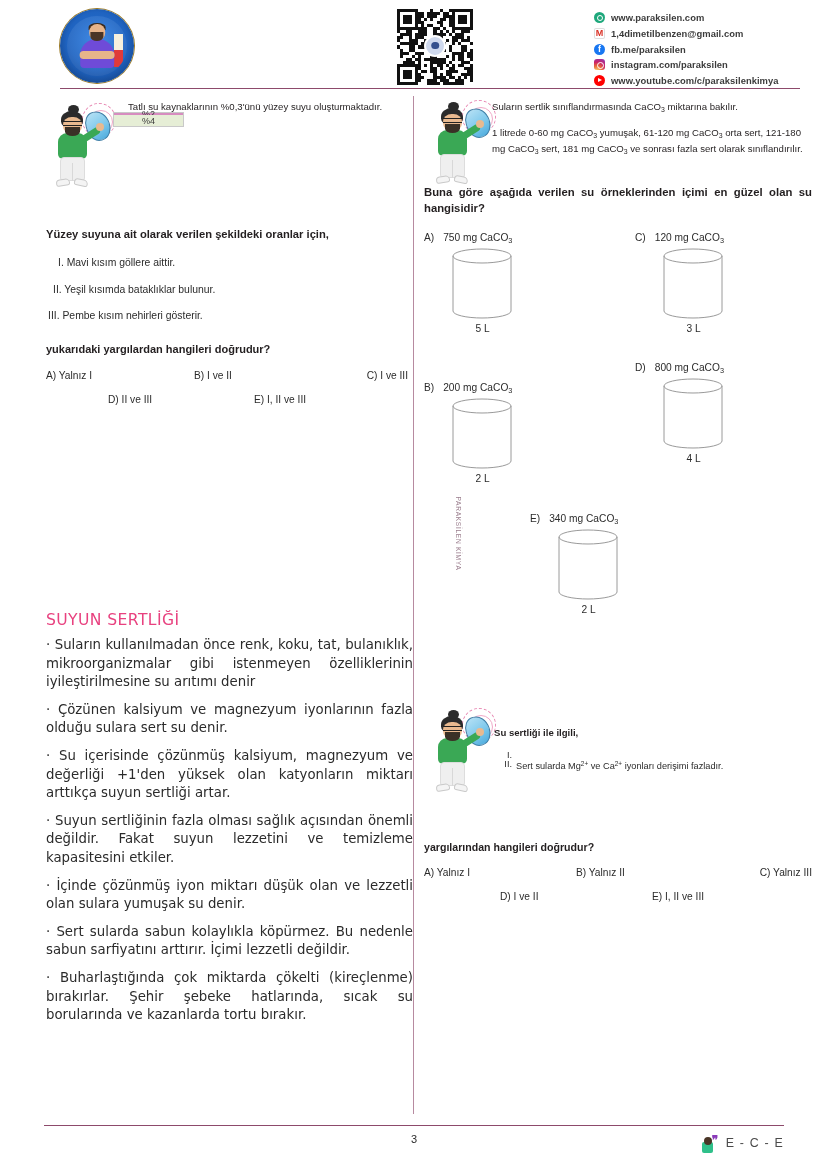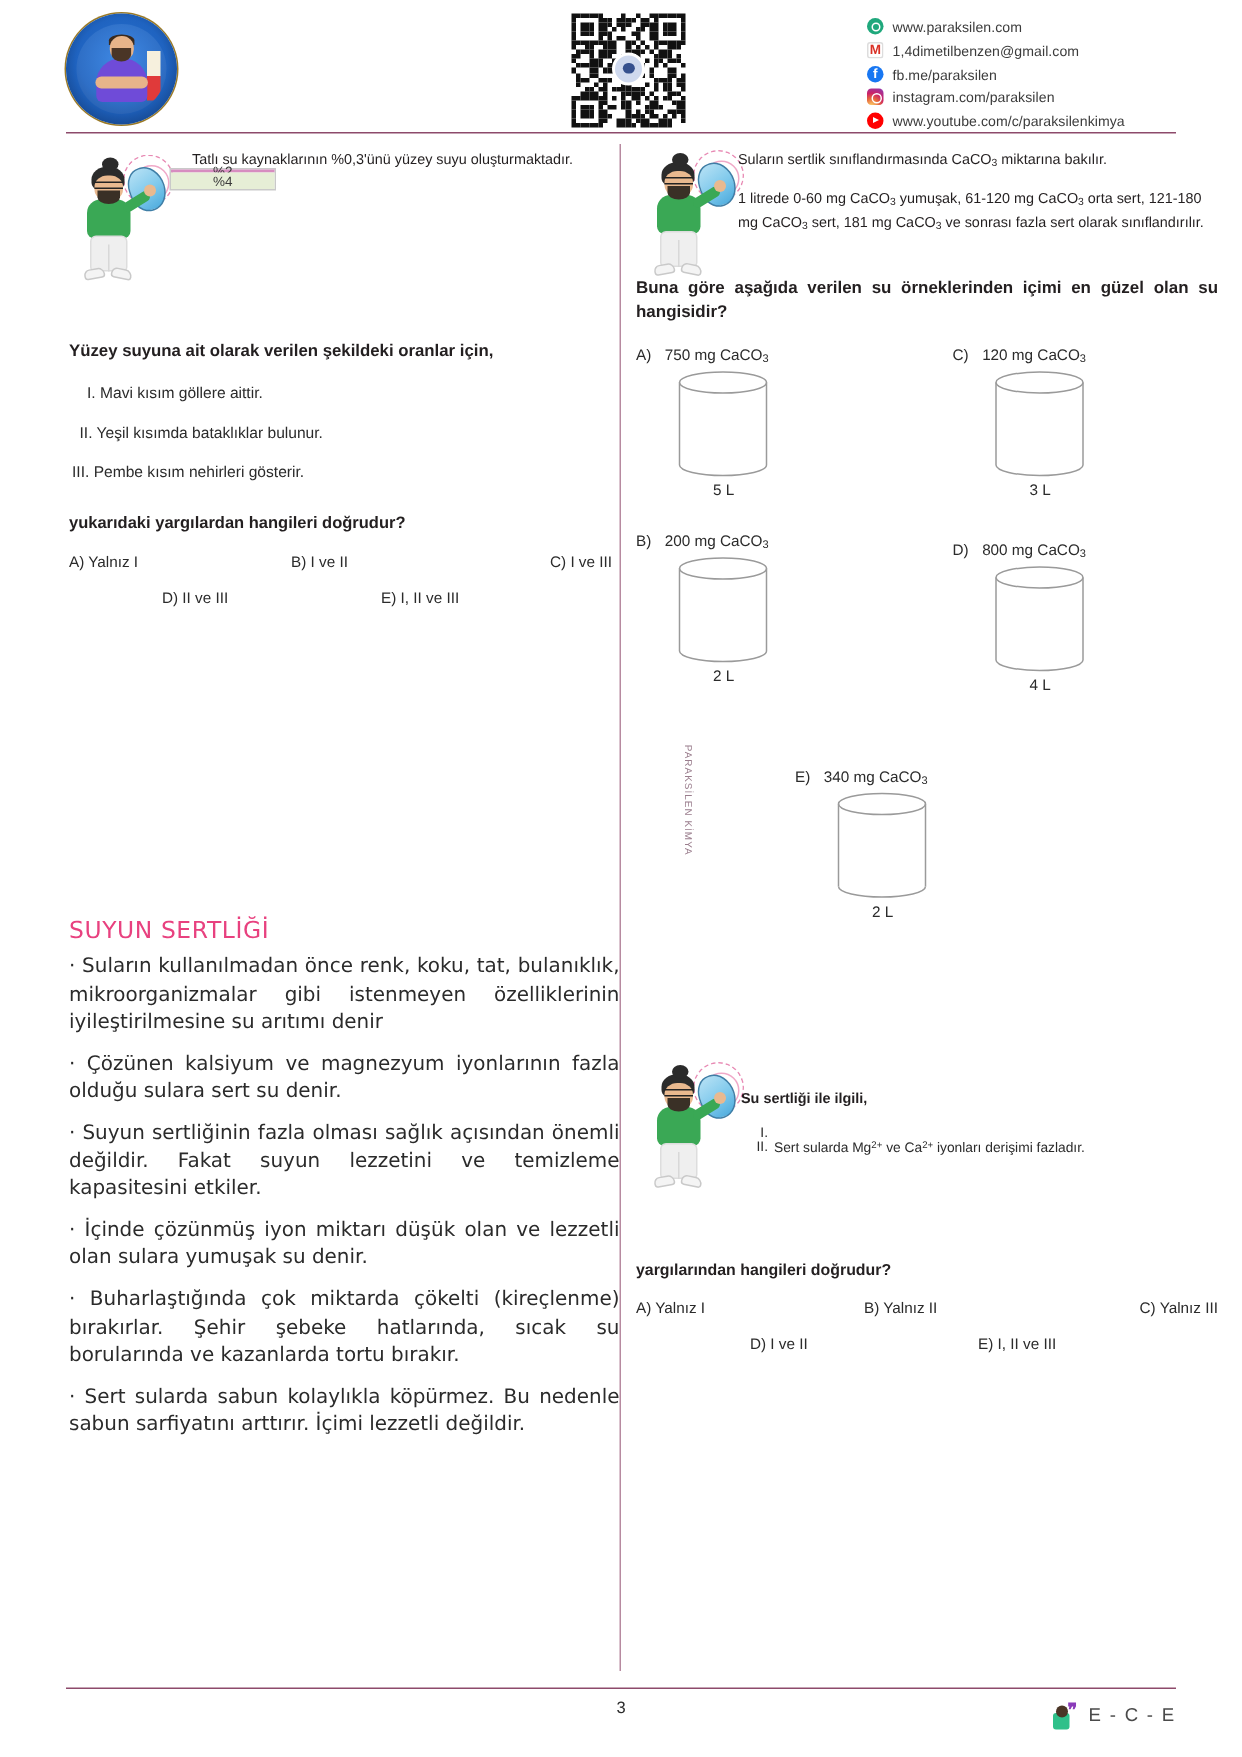--- a/index.html
+++ b/index.html
@@ -11,22 +11,22 @@
     width: 828px; height: 1171px;
     position: relative;
     font-family: "Liberation Sans", sans-serif;
     color: #231f20;
     overflow: hidden;
   }
 
   
   #header {
     position: absolute;
-    left: 0; top: 0;
-    width: 665px; height: 90px;
+    left: 16px; top: 0;
+    width: 665px; height: 90px; font-weight: bold;
   }
   #avatar-wrap {
     position: absolute;
     left: 44px; top: 9px;
     width: 74px; height: 74px;
   }
   .avatar-ring {
     position: absolute; inset: 0;
     border-radius: 50%;
     background:
@@ -962,24 +962,25 @@
   <div class="opt-row">
     <span class="opt" style="left:62px;">D) II ve III</span>
     <span class="opt" style="left:208px;">E) I, II ve III</span>
   </div>
 </div>
 
 <div id="topic-title">SUYUN SERTLİĞİ</div>
 <div id="topic-body">
   <p class="topic-p">· Suların kullanılmadan önce renk, koku, tat, bulanıklık, mikroorganizmalar gibi istenmeyen özelliklerinin iyileştirilmesine su arıtımı denir</p>
   <p class="topic-p">· Çözünen kalsiyum ve magnezyum iyonlarının fazla olduğu sulara sert su denir.</p>
+  <p class="topic-p">· Su içerisinde çözünmüş kalsiyum, magnezyum ve değerliği +1'den yüksek olan katyonların miktarı arttıkça suyun sertliği artar.</p>
   <p class="topic-p">· Suyun sertliğinin fazla olması sağlık açısından önemli değildir. Fakat suyun lezzetini ve temizleme kapasitesini etkiler.</p>
   <p class="topic-p">· İçinde çözünmüş iyon miktarı düşük olan ve lezzetli olan sulara yumuşak su denir.</p>
+  <p class="topic-p">· Sert sularda sabun kolaylıkla köpürmez. Bu nedenle sabun sarfiyatını arttırır. İçimi lezzetli değildir.</p>
   <p class="topic-p">· Buharlaştığında çok miktarda çökelti (kireçlenme) bırakırlar. Şehir şebeke hatlarında, sıcak su borularında ve kazanlarda tortu bırakır.</p>
-  <p class="topic-p">· Sert sularda sabun kolaylıkla köpürmez. Bu nedenle sabun sarfiyatını arttırır. İçimi lezzetli değildir.</p>
 </div>
 
 <div class="char" id="char2">
   <div class="c-bubble"></div>
   <div class="c-flask"></div>
   <div class="c-shirt"></div>
   <div class="c-arm"></div>
   <div class="c-hand"></div>
   <div class="c-pants"></div>
   <div class="c-leg-split"></div>
@@ -1004,21 +1005,21 @@
     <svg width="175" height="78" viewBox="0 0 175 78" aria-hidden="true">
       <ellipse cx="58" cy="11" rx="29" ry="7" fill="#fff" stroke="#9a9a9a" stroke-width="1"></ellipse>
       <path d="M29 11 L29 66" stroke="#9a9a9a" stroke-width="1" fill="none"></path>
       <path d="M87 11 L87 66" stroke="#9a9a9a" stroke-width="1" fill="none"></path>
       <path d="M29 66 A29 7 0 0 0 87 66" stroke="#9a9a9a" stroke-width="1" fill="none"></path>
     </svg>
   </div>
   <div class="cyl-vol" style="width:117px;">5 L</div>
 </div>
 
-<div class="cyl-opt" style="left:424px; top:356px;">
+<div class="cyl-opt" style="left:424px; top:382px;">
   <div class="cyl-label">
     <span class="cyl-letter">B)</span><span>200 mg CaCO<sub>3</sub></span>
   </div>
   <div class="cyl-draw">
     <svg width="175" height="78" viewBox="0 0 175 78" aria-hidden="true">
       <ellipse cx="58" cy="11" rx="29" ry="7" fill="#fff" stroke="#9a9a9a" stroke-width="1"></ellipse>
       <path d="M29 11 L29 66" stroke="#9a9a9a" stroke-width="1" fill="none"></path>
       <path d="M87 11 L87 66" stroke="#9a9a9a" stroke-width="1" fill="none"></path>
       <path d="M29 66 A29 7 0 0 0 87 66" stroke="#9a9a9a" stroke-width="1" fill="none"></path>
     </svg>

